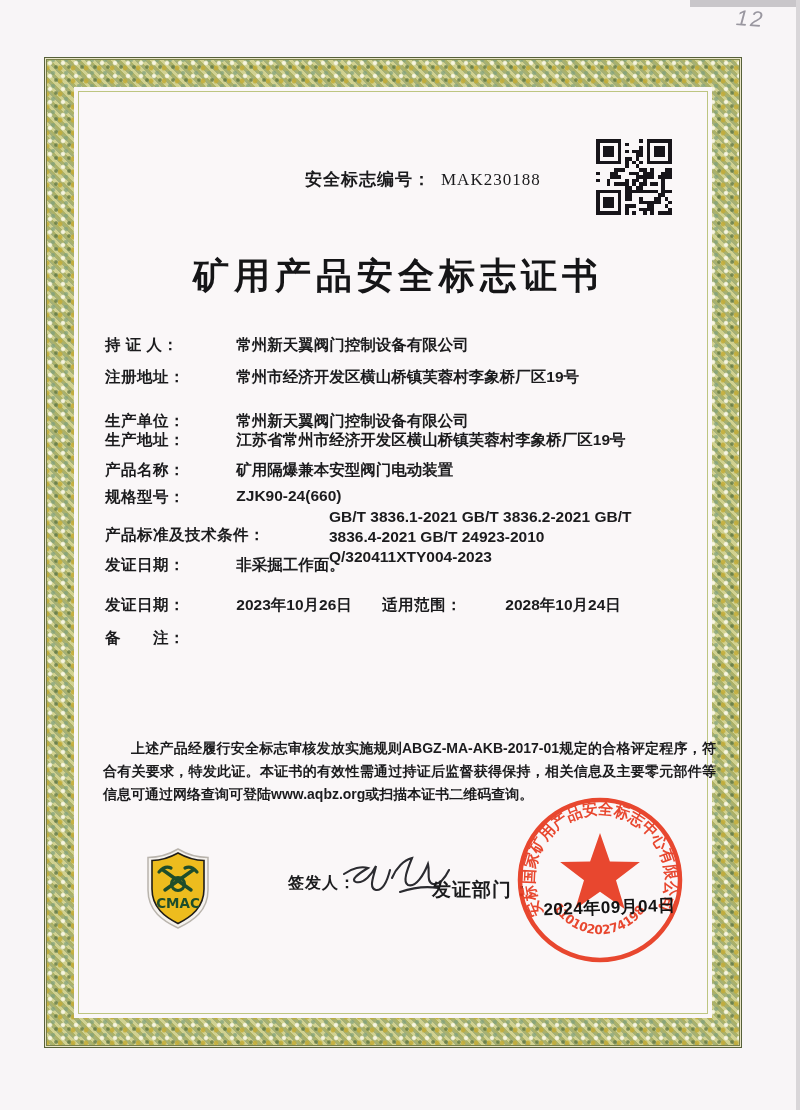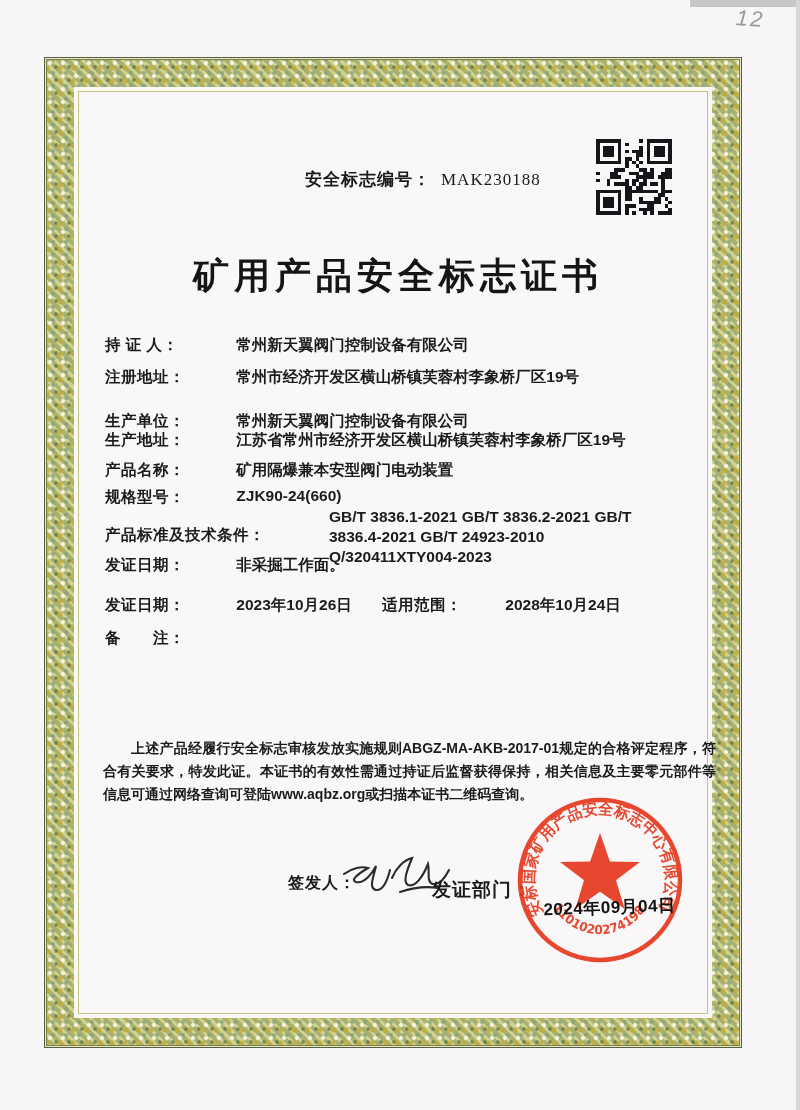--- a/index.html
+++ b/index.html
@@ -278,20 +278,34 @@
         <span class="val">2028年10月24日</span>
       </span>
     </div>
     <div class="frow r10">
       <span class="lbl">备　　注：</span>
     </div>
   </div>
 
   <div class="statement">上述产品经履行安全标志审核发放实施规则ABGZ-MA-AKB-2017-01规定的合格评定程序，符合有关要求，特发此证。本证书的有效性需通过持证后监督获得保持，相关信息及主要零元部件等信息可通过网络查询可登陆www.aqbz.org或扫描本证书二维码查询。</div>
 
+  <div class="cmac">
+    <svg width="66" height="82" viewBox="0 0 66 82">
+      <path d="M33,1 C43,7 54,9.5 63,9.5 L63,42 C63,63 48,73 33,80 C18,73 3,63 3,42 L3,9.5 C12,9.5 23,7 33,1 Z" fill="#f5f2ee" stroke="#b9b4ad" stroke-width="1.5"></path>
+      <path d="M33,5 C42,10 51,12.5 59,12.5 L59,41 C59,59.5 46,69 33,75.5 C20,69 7,59.5 7,41 L7,12.5 C15,12.5 24,10 33,5 Z" fill="#edbc1e" stroke="#201d18" stroke-width="1.6"></path>
+      <g stroke="#1e4d2b" stroke-width="3.4" stroke-linecap="round">
+        <line x1="18" y1="22" x2="46" y2="42"></line>
+        <line x1="48" y1="22" x2="20" y2="42"></line>
+      </g>
+      <path d="M14,24 q6,-7 12,-4" fill="none" stroke="#1e4d2b" stroke-width="3.2" stroke-linecap="round"></path>
+      <path d="M52,24 q-6,-7 -12,-4" fill="none" stroke="#1e4d2b" stroke-width="3.2" stroke-linecap="round"></path>
+      <circle cx="33" cy="36" r="6.5" fill="none" stroke="#1e4d2b" stroke-width="3"></circle>
+      <text x="33" y="60" text-anchor="middle" font-size="13.5" font-weight="bold" font-family="'DejaVu Sans', sans-serif" fill="#1e4d2b">CMAC</text>
+    </svg>
+  </div>
 
   <div class="signrow">签发人：</div>
   <div class="signature">
     <svg width="115" height="60" viewBox="0 0 115 60">
       <g fill="none" stroke="#2b2b30" stroke-width="2.1" stroke-linecap="round">
         <path d="M6,26 C14,20 24,18 30,20 C20,26 12,32 18,34 C26,36 34,26 38,18 C36,28 30,40 38,42 C46,43 50,30 52,22"></path>
         <path d="M54,30 C58,20 66,12 74,10 C70,20 64,34 70,37 C78,40 86,26 90,16 C92,24 88,34 95,36 C102,37 108,28 111,22"></path>
         <path d="M62,44 C74,40 88,38 100,40"></path>
       </g>
     </svg>

